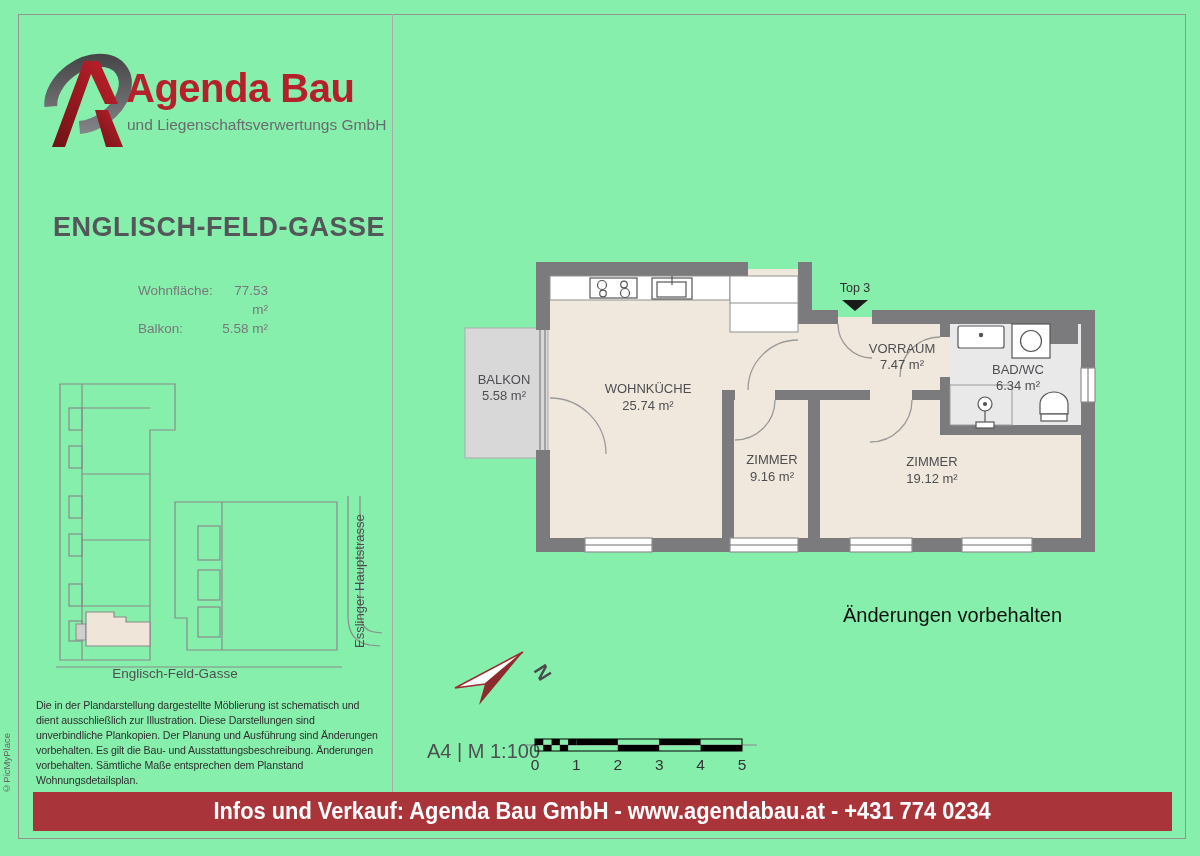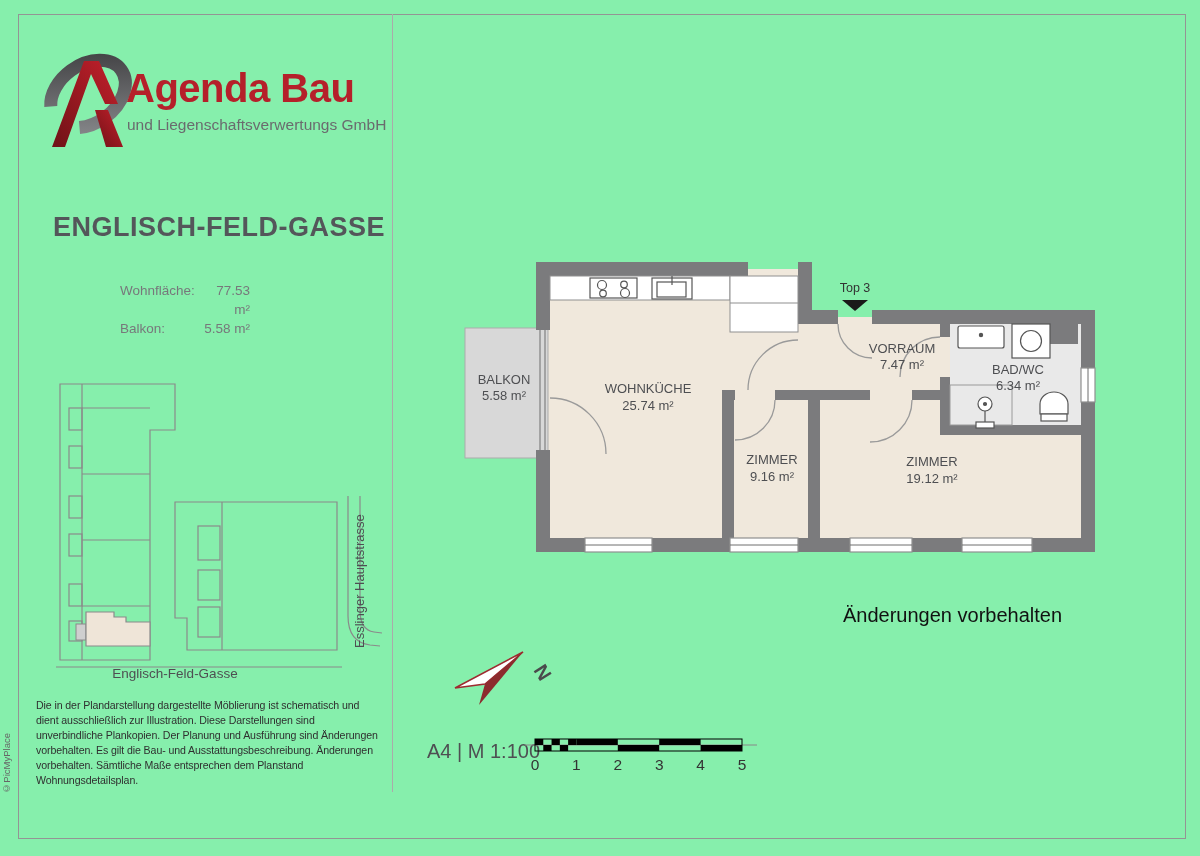--- a/index.html
+++ b/index.html
@@ -7,21 +7,21 @@
         font-family:"Liberation Sans", sans-serif;}
   .abs{position:absolute;}
   .page-border{left:18px;top:14px;width:1166px;height:823px;border:1.5px solid #949494;}
   .divider{left:392px;top:14px;width:1px;height:778px;background:#aaa;}
 
   
   .brand{left:126px;top:66px;font-size:40px;font-weight:bold;color:#B5202A;letter-spacing:-0.5px;}
   .brand-sub{left:127px;top:116px;font-size:15.5px;color:#6A6B6E;}
   .title{left:53px;top:212px;font-size:27px;font-weight:bold;color:#54565A;letter-spacing:0.5px;}
   .subtitle{left:53px;top:246px;font-size:19px;font-weight:bold;color:#54565A;}
-  .areas{left:120px;top:281px;font-size:13.5px;color:#77787B;line-height:19px;}
+  .areas{left:138px;top:281px;font-size:13.5px;color:#77787B;line-height:19px;}
   .areas .row{display:flex;width:130px;}
   .areas .lbl{width:82px;}
   .areas .val{flex:1;text-align:right;}
   .street-bottom{left:65px;top:666px;width:220px;text-align:center;font-size:13.5px;color:#4E4F52;}
   .street-right{left:352px;top:488px;width:16px;height:160px;font-size:13px;color:#4E4F52;
     writing-mode:vertical-rl;transform:rotate(180deg);white-space:nowrap;}
   .disclaimer{left:36px;top:698px;width:346px;font-size:10.6px;color:#2f2f2f;line-height:1.42;letter-spacing:-0.1px;}
   .copyright{left:1px;top:733px;font-size:9.5px;color:#666;writing-mode:vertical-rl;transform:rotate(180deg);}
 
   
@@ -262,14 +262,17 @@
       <text x="92.8" y="35">2</text>
       <text x="134.2" y="35">3</text>
       <text x="175.6" y="35">4</text>
       <text x="217" y="35">5</text>
     </g>
   </svg>
 
   <div class="abs disclaimer">Die in der Plandarstellung dargestellte Möblierung ist schematisch und dient ausschließlich zur Illustration. Diese Darstellungen sind unverbindliche Plankopien. Der Planung und Ausführung sind Änderungen vorbehalten. Es gilt die Bau- und Ausstattungsbeschreibung. Änderungen vorbehalten. Sämtliche Maße entsprechen dem Planstand Wohnungsdetailsplan.</div>
   <div class="abs copyright">©PicMyPlace</div>
 
+  <div class="abs banner" id="banner" style="background: rgb(169, 53, 59);">
+    <div class="banner-inner">Infos und Verkauf: Agenda Bau GmbH - www.agendabau.at - +431 774 0234</div>
+  </div>
 
 </div>
 
 </body></html>

